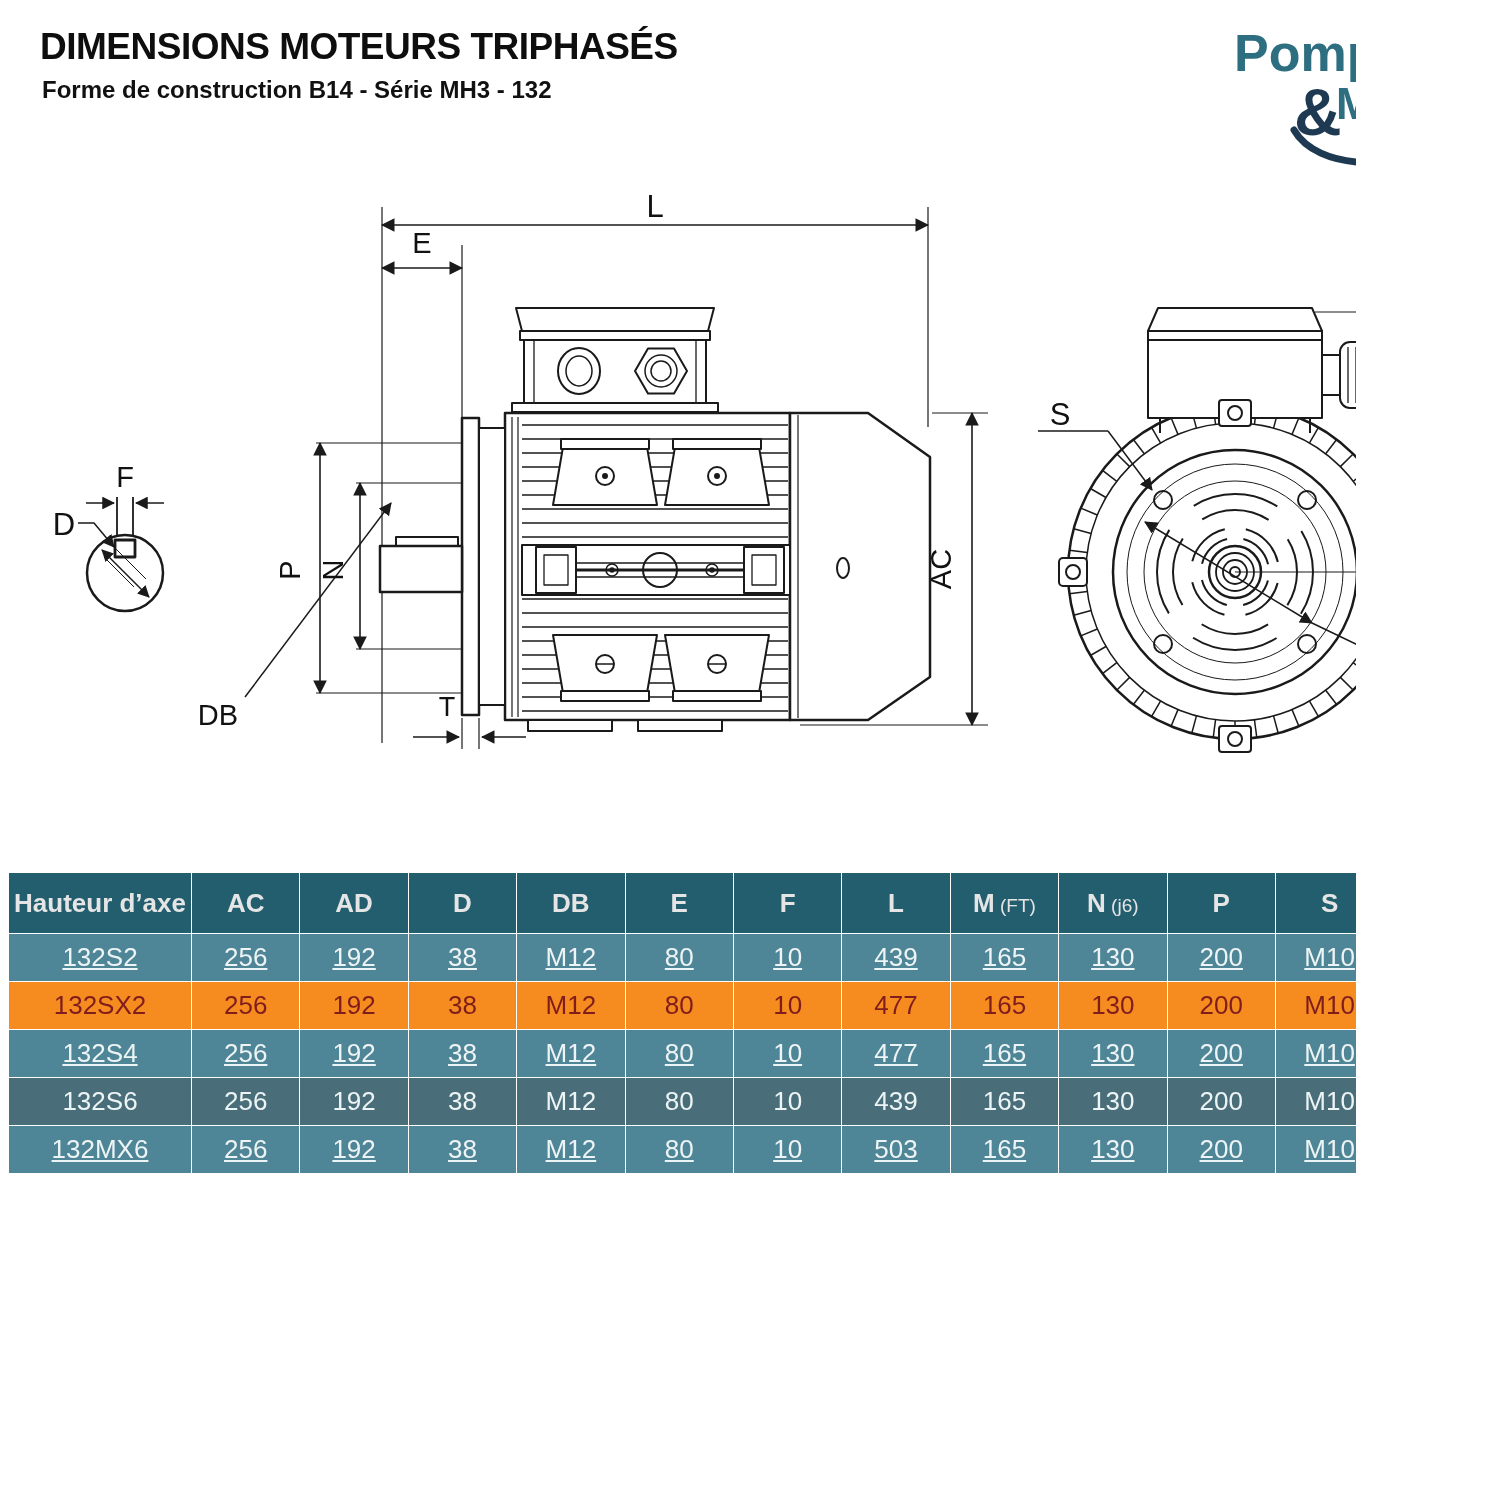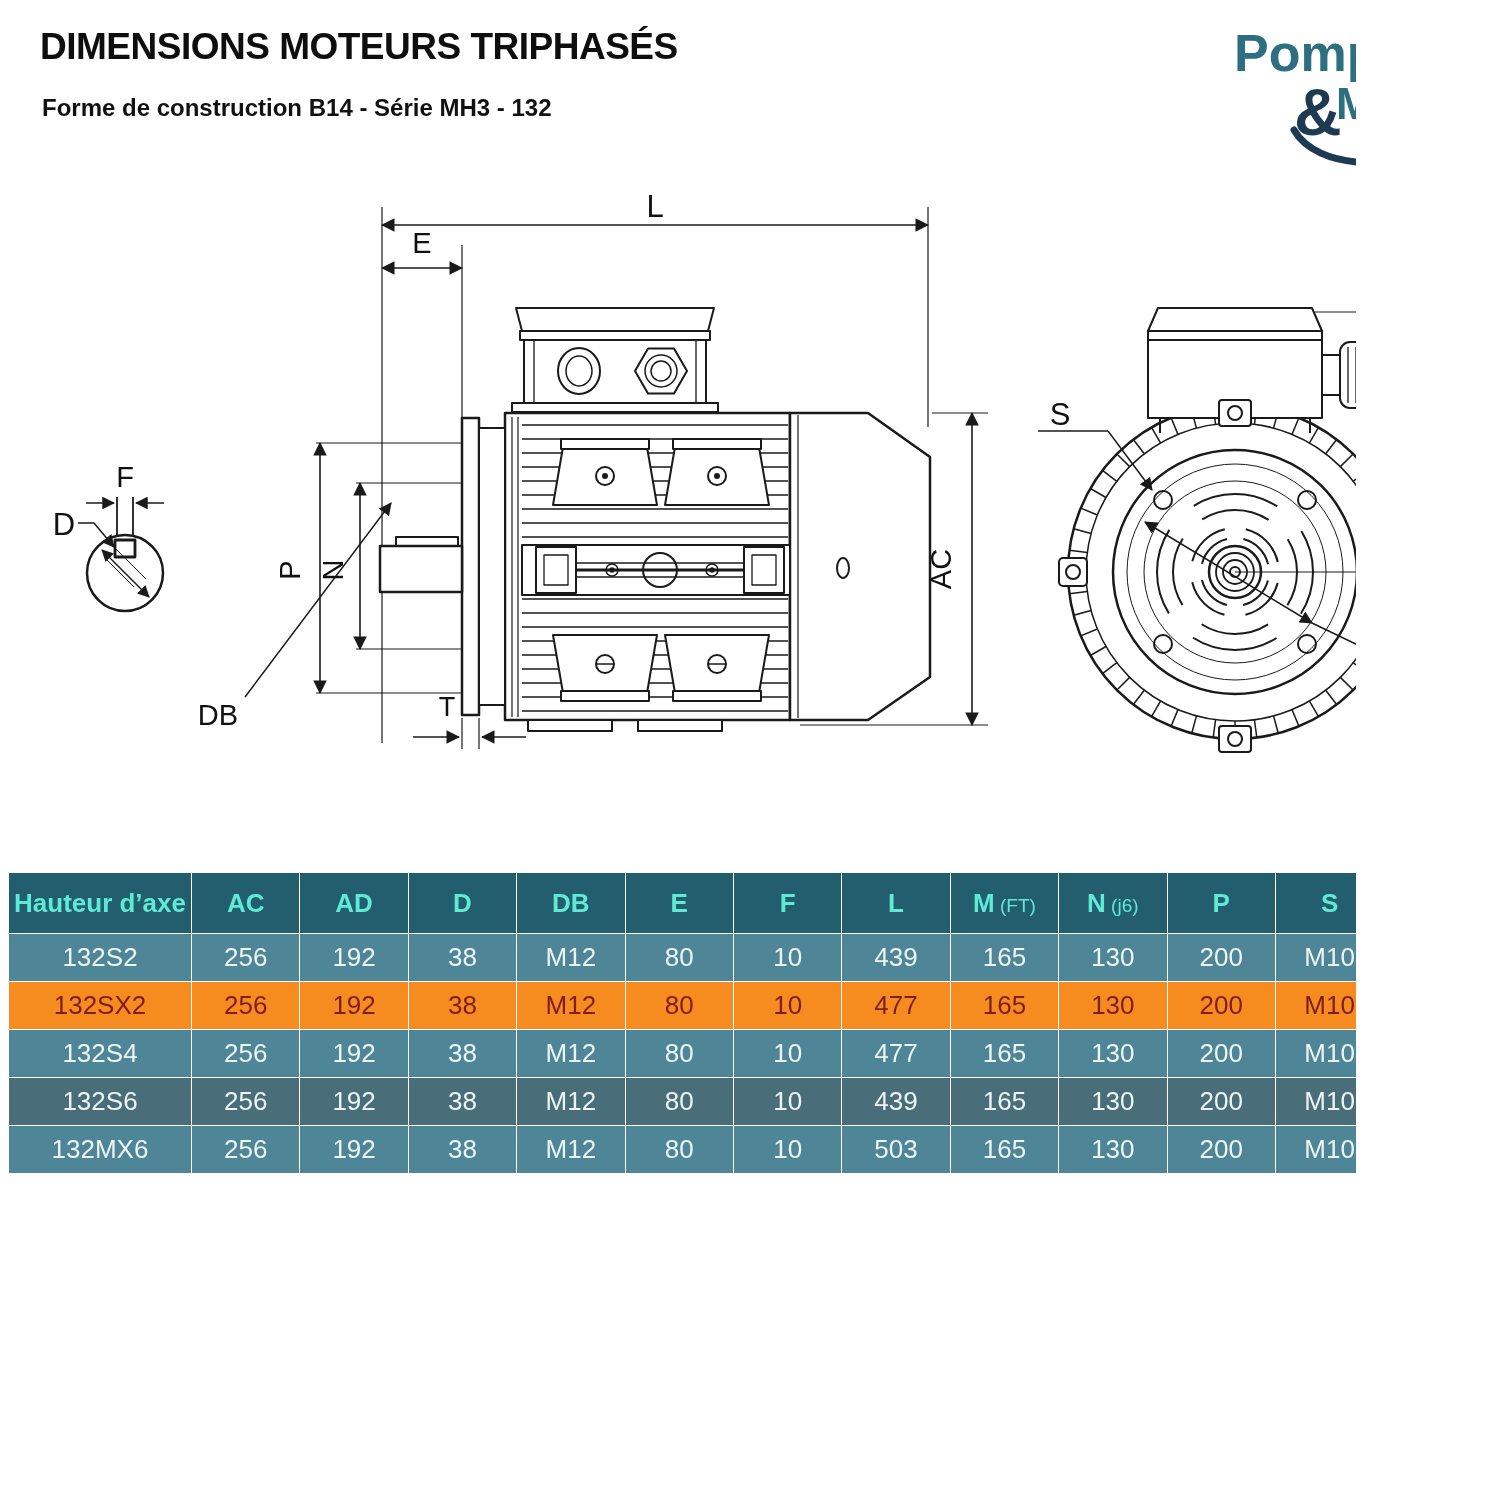--- a/index.html
+++ b/index.html
@@ -1,36 +1,36 @@
 <!DOCTYPE html>
 <html style="--header_bg: #235e6f; --row_light: #4f8697; --row_dark: #496e79; --row_highlight: #f68b1f; --brand_teal: #2d6e80; --brand_navy: #1e3a52; --brand_orange: #ef9322;"><head>
 <meta charset="utf-8">
 <style>
   html,body{margin:0;padding:0;background:#fff;}
   .sheet{position:relative;width:1356px;height:1500px;background:#fff;overflow:hidden;
          font-family:"Liberation Sans",sans-serif;}
   .page-title{position:absolute;left:40px;top:26px;margin:0;font-size:37px;font-weight:800;
               letter-spacing:-0.5px;color:#0e0e0e;}
-  .page-subtitle{position:absolute;left:42px;top:94px;margin:0;font-size:24px;font-weight:600;
+  .page-subtitle{position:absolute;left:42px;top:76px;margin:0;font-size:24px;font-weight:600;
                  color:#111;}
   .logo{position:absolute;left:1232px;top:14px;width:264px;height:162px;}
   .lg-teal{fill:var(--brand_teal,#2d6e80);}
   .lg-navy{fill:var(--brand_navy,#1e3a52);}
   .lg-orange{fill:var(--brand_orange,#ef9322);}
   .drawing{position:absolute;left:0;top:185px;width:1500px;height:600px;}
   .dim-label{font-family:"Liberation Sans",sans-serif;}
   .dim-table{position:absolute;left:8px;top:872px;width:1484px;border-collapse:collapse;
              table-layout:fixed;}
   .dim-table th,.dim-table td{border:1.5px solid #fff;text-align:center;vertical-align:middle;
              padding:0;overflow:hidden;}
   .dim-table thead th{background:var(--header_bg,#235e6f);height:60px;font-size:26px;
-             font-weight:700;color:#5eead4;margin-left:28px;}
+             font-weight:700;color:#e5e5e5;margin-left:28px;}
   .hdr-suffix{font-weight:400;font-size:19px;}
   .dim-table tbody td{height:47px;font-size:26px;font-weight:400;color:#edf4f5;}
-  .dim-table tr.light td{background:var(--row_light,#4f8697);}
+  .dim-table tr.light td{background:var(--row_light,#4f8697);text-decoration:underline;}
   .dim-table tr.dark td{background:var(--row_dark,#496e79);}
   .dim-table tr.highlight td{background:var(--row_highlight,#f68b1f);color:#7f1d1d;}
 </style>
 </head>
 <body>
 
 <div class="sheet">
 
   <h1 class="page-title">DIMENSIONS MOTEURS TRIPHASÉS</h1>
   <p class="page-subtitle">Forme de construction B14 - Série MH3 - 132</p>

